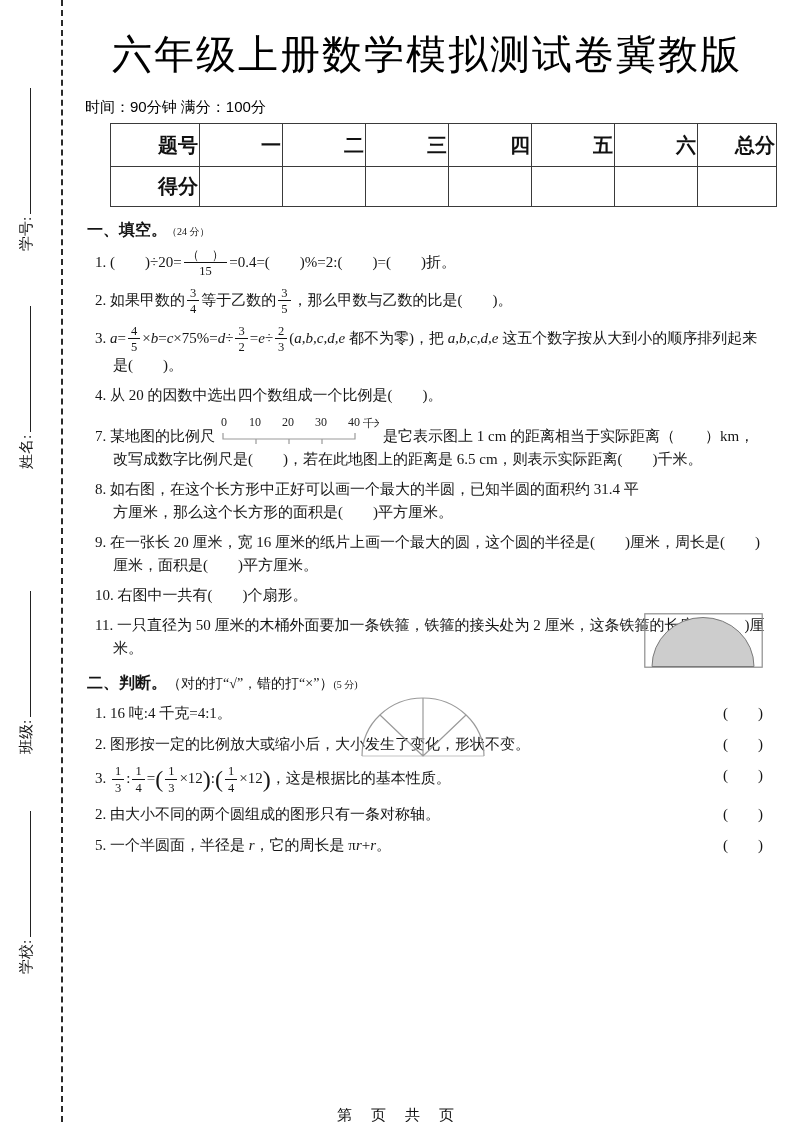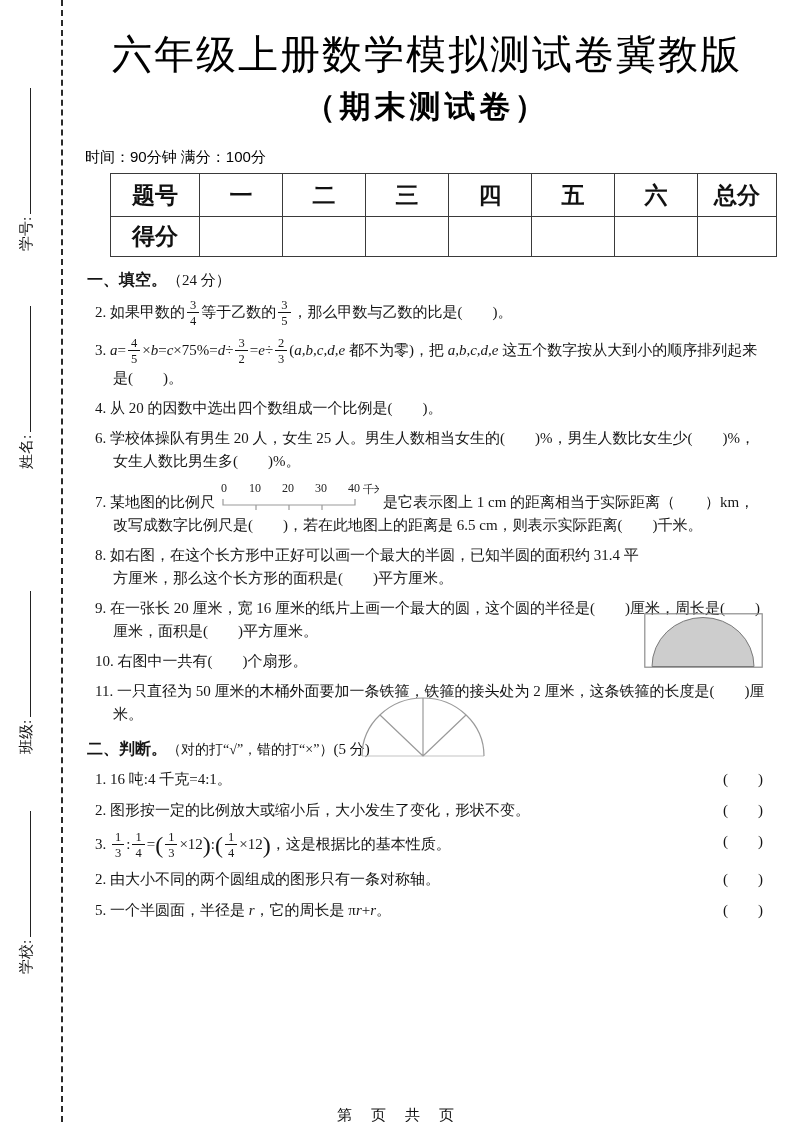--- a/index.html
+++ b/index.html
@@ -10,27 +10,27 @@
         font-size:15px;white-space:nowrap;text-align:left;}
   .sline{display:inline-block;width:126px;border-bottom:1.6px solid #222;height:13px;margin-left:3px;}
   .main{position:absolute;left:85px;top:0;width:684px;}
   h1{margin:30px 0 0 0;font-family:"Liberation Sans","DejaVu Sans",sans-serif;
      font-size:40px;font-weight:normal;text-align:center;letter-spacing:2px;line-height:1.2;color:#000;}
   h2{margin:8px 0 0 0;font-family:"Liberation Sans","DejaVu Sans",sans-serif;
      font-size:31px;font-weight:bold;text-align:center;letter-spacing:4px;color:#000;}
   .meta{margin-top:20px;text-align:left;padding-right:28px;font-size:15px;
         font-family:"Liberation Sans","DejaVu Sans",sans-serif;color:#000;}
   table.score{margin:6px 0 0 25px;border-collapse:collapse;width:646px;table-layout:fixed;}
-  table.score td{border:1.5px solid #3a3a3a;text-align:center;font-size:23px;font-weight:bold;color:#111;}
+  table.score td{border:1.5px solid #3a3a3a;text-align:right;font-size:20px;font-weight:bold;color:#111;}
   table.score tr:first-child td{height:40px;}
   table.score tr:last-child td{height:37px;}
   td.c0{width:86px;} td.cm{width:80px;} td.c7{width:76px;}
   .sec{margin:13px 0 0 2px;font-size:16px;}
   .sec b{font-weight:bold;text-align:right;}
-  .sec .pts{font-weight:normal;font-size:15px;}
+  .sec .pts{font-weight:normal;font-size:10px;}
   .sec .note{font-weight:normal;font-size:14px;}
   .q{margin:7px 0 0 10px;padding-left:18px;text-indent:-18px;font-size:15px;line-height:23px;}
   .q8t{padding-right:128px;}
   .frac{display:inline-flex;flex-direction:column;align-items:center;vertical-align:middle;
         line-height:1.15;font-size:12.5px;margin:0 2px;text-indent:0;}
   .frac .fn{padding:0 3px;border-bottom:1px solid #111;}
   .frac .fd{padding-top:1px;}
   .bigp{font-size:24px;vertical-align:middle;font-weight:300;}
   .jrow{display:flex;margin:8px 0 0 10px;font-size:15px;line-height:23px;}
   .jtext{flex:1;padding-left:18px;text-indent:-18px;}
@@ -55,21 +55,20 @@
   </div>
   <div class="side" style="top:655px;">
     <span>班级:</span><span class="sline"></span>
   </div>
   <div class="side" style="top:875px;">
     <span>学校:</span><span class="sline"></span>
   </div>
 
   <div class="main">
     <h1>六年级上册数学模拟测试卷冀教版</h1>
-    <h2>（期末测试卷）</h2>
     <div class="meta">时间：90分钟  满分：100分</div>
 
     <table class="score">
       <tbody>
           <tr>
         <td class="c0">题号</td>
         <td class="cm">一</td>
         <td class="cm">二</td>
         <td class="cm">三</td>
         <td class="cm">四</td>
@@ -87,39 +86,42 @@
         <td class="cm"></td>
         <td class="c7"></td>
       </tr>
     </tbody>
       </table>
 
     <div class="sec">
       <b>一、填空。</b><span class="pts">（24 分）</span>
     </div>
 
+    <div class="q">1. (　　)÷20=<span class="frac">
+          <span class="fn">（　）</span>
+          <span class="fd">15</span>
+        </span>=0.4=(　　)%=2:(　　)=(　　)折。</div>
     <div class="q">2. 如果甲数的<span class="frac">
           <span class="fn">3</span>
           <span class="fd">4</span>
         </span>等于乙数的<span class="frac">
           <span class="fn">3</span>
           <span class="fd">5</span>
         </span>，那么甲数与乙数的比是(　　)。</div>
     <div class="q">3. <i>a</i>=<span class="frac">
           <span class="fn">4</span>
           <span class="fd">5</span>
         </span>×<i>b</i>=<i>c</i>×75%=<i>d</i>÷<span class="frac">
           <span class="fn">3</span>
           <span class="fd">2</span>
         </span>=<i>e</i>÷<span class="frac">
           <span class="fn">2</span>
           <span class="fd">3</span>
         </span>(<i>a,b,c,d,e</i> 都不为零)，把 <i>a,b,c,d,e</i> 这五个数字按从大到小的顺序排列起来是(　　)。</div>
     <div class="q">4. 从 20 的因数中选出四个数组成一个比例是(　　)。</div>
-    <div class="q">6. 学校体操队有男生 20 人，女生 25 人。男生人数相当女生的(　　)%，男生人数比女生少(　　)%，女生人数比男生多(　　)%。</div>
 
     <div class="q"><span>7. 某地图的比例尺</span><svg class="scalebar" width="160" height="34" viewBox="0 0 160 34">
         <text x="2" y="12" font-size="12" fill="#222">0</text>
         <text x="30" y="12" font-size="12" fill="#222">10</text>
         <text x="63" y="12" font-size="12" fill="#222">20</text>
         <text x="96" y="12" font-size="12" fill="#222">30</text>
         <text x="129" y="12" font-size="12" fill="#222">40</text>
         <text x="144" y="13" font-size="11" fill="#222">千米</text>
         <path d="M4 19 L4 25 L136 25 L136 19" fill="none" stroke="#9a9a9a" stroke-width="1.2"></path>
         <path d="M37 25 L37 30 M70 25 L70 30 M103 25 L103 30" stroke="#9a9a9a" stroke-width="1.2"></path>

